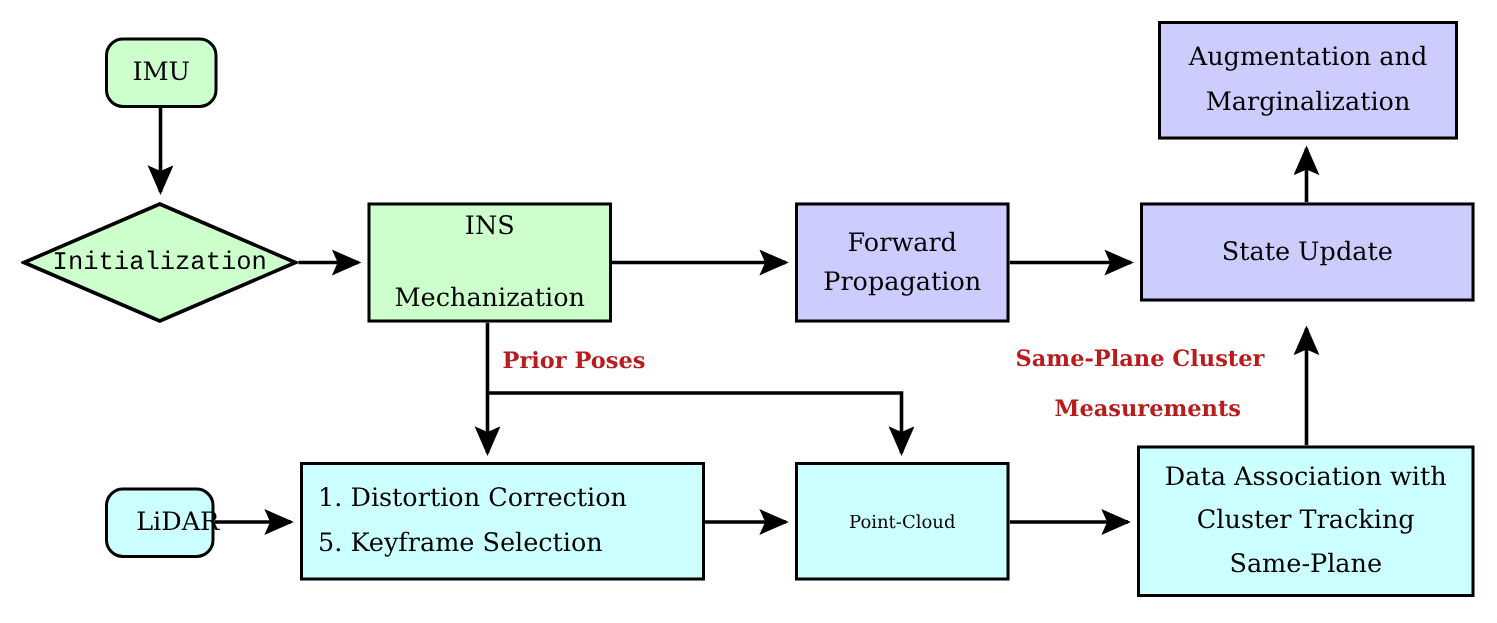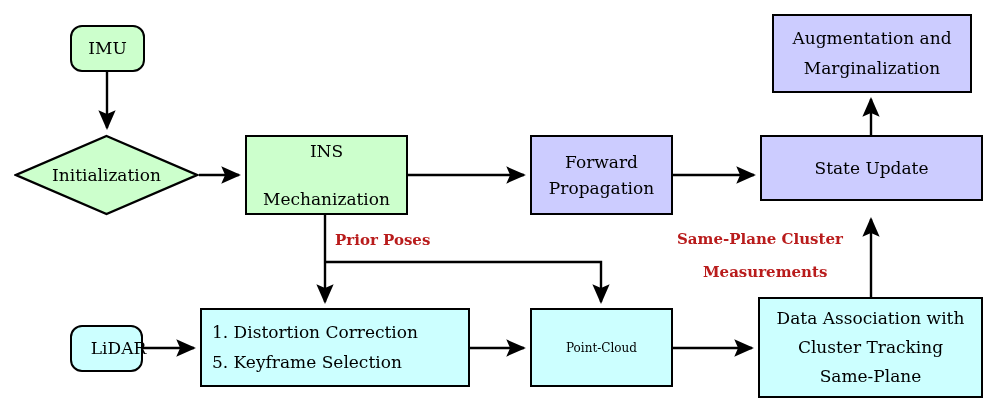--- a/index.html
+++ b/index.html
@@ -55,20 +55,21 @@
   .diamond-wrap svg {
     position: absolute;
     left: 0;
     top: 0;
   }
   .diamond-label {
     position: relative;
     z-index: 2;
     color: #000000;
     white-space: nowrap;
+    font-family: Liberation Mono, monospace;
   }
 
   
   .fill-green  { background: #ccffcc; }
   .fill-purple { background: #ccccff; }
   .fill-cyan   { background: #ccffff; }
 
   
   .edge-label {
     position: absolute;

